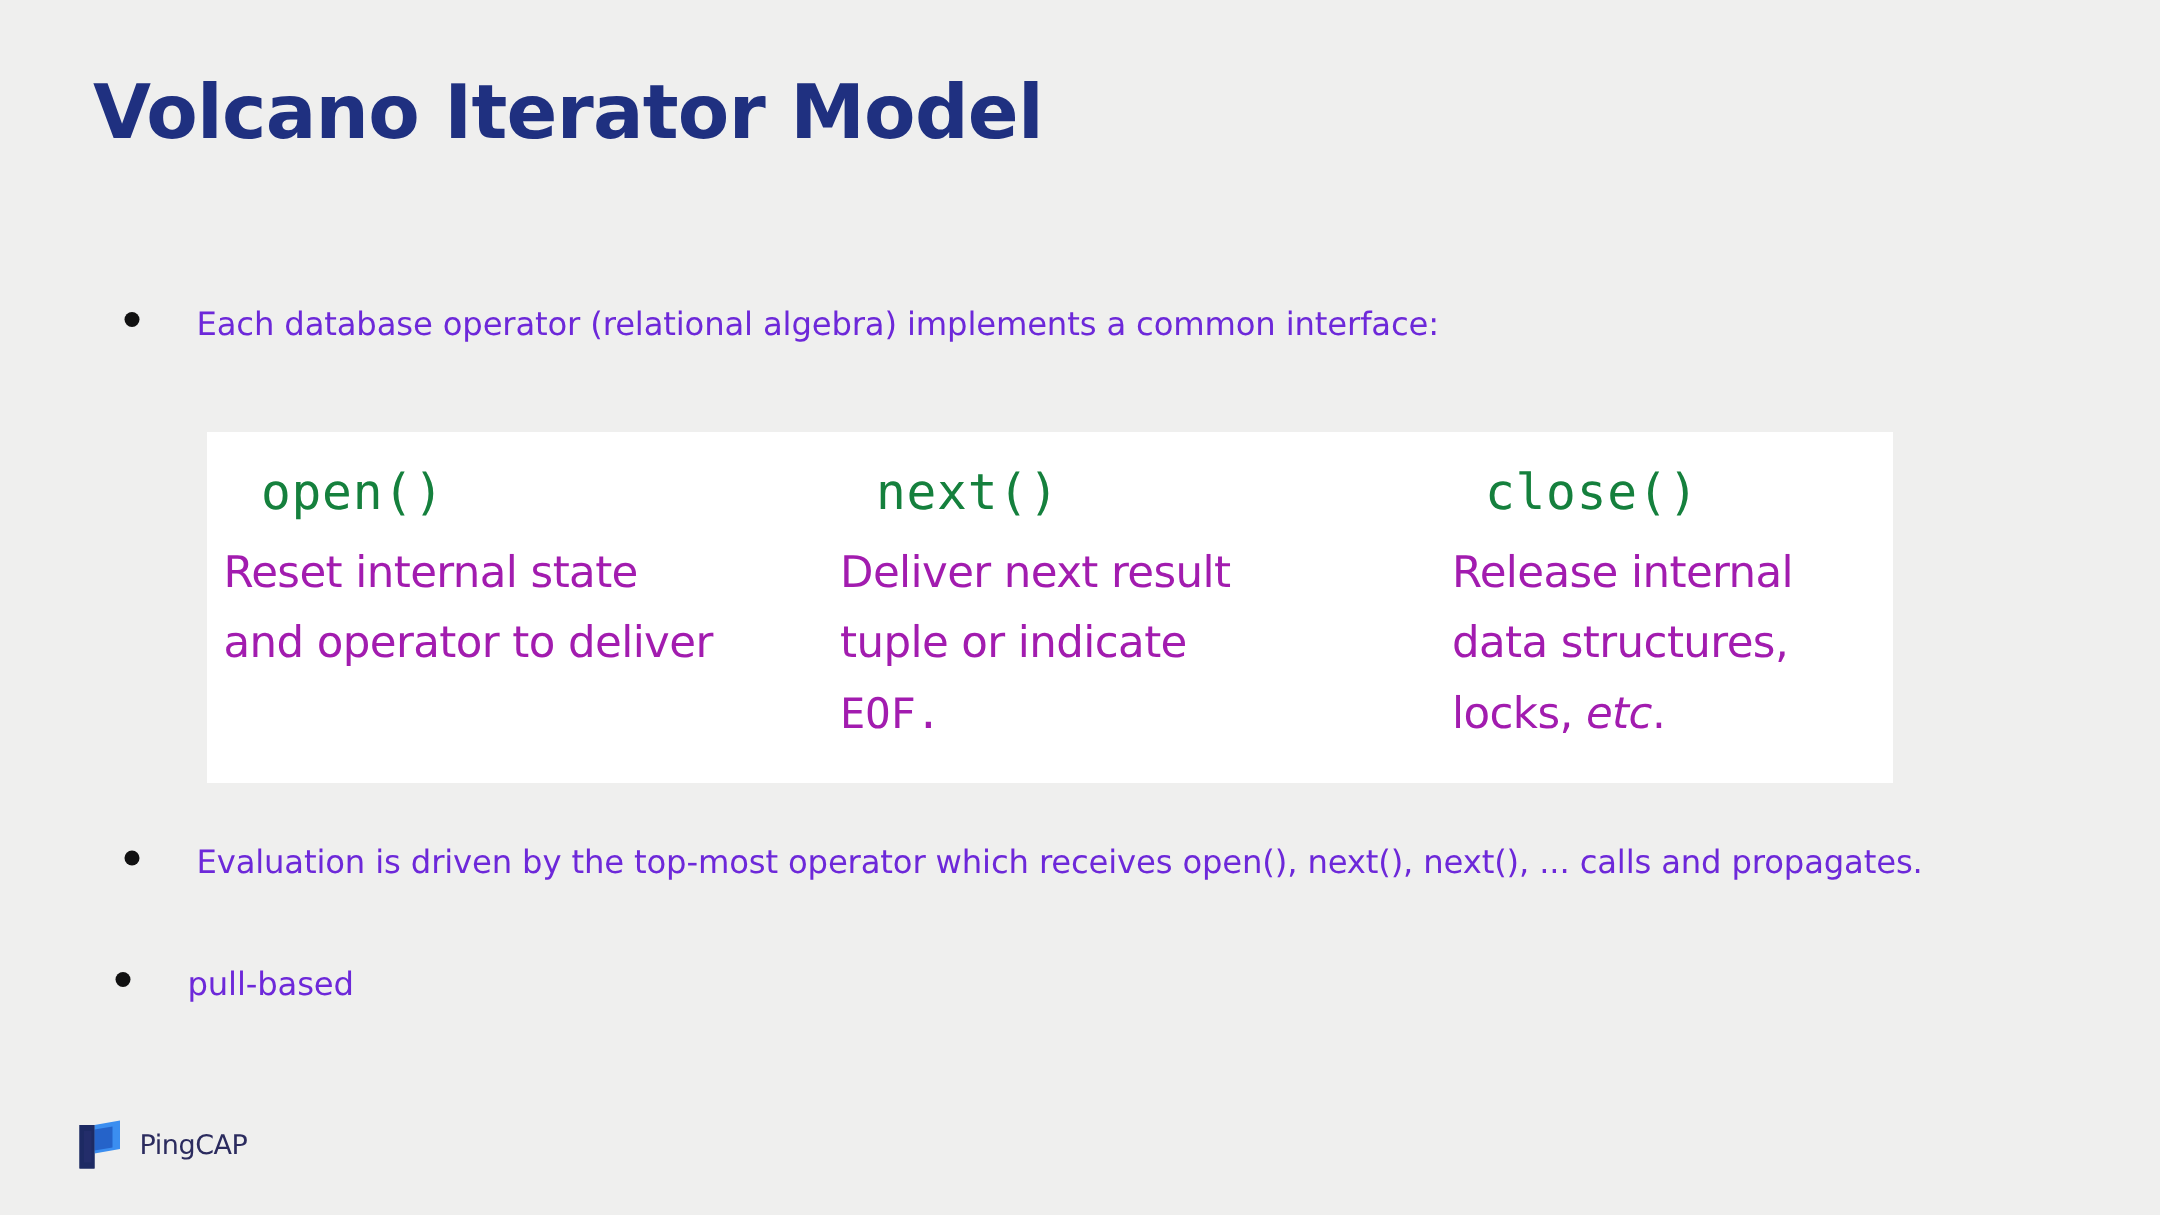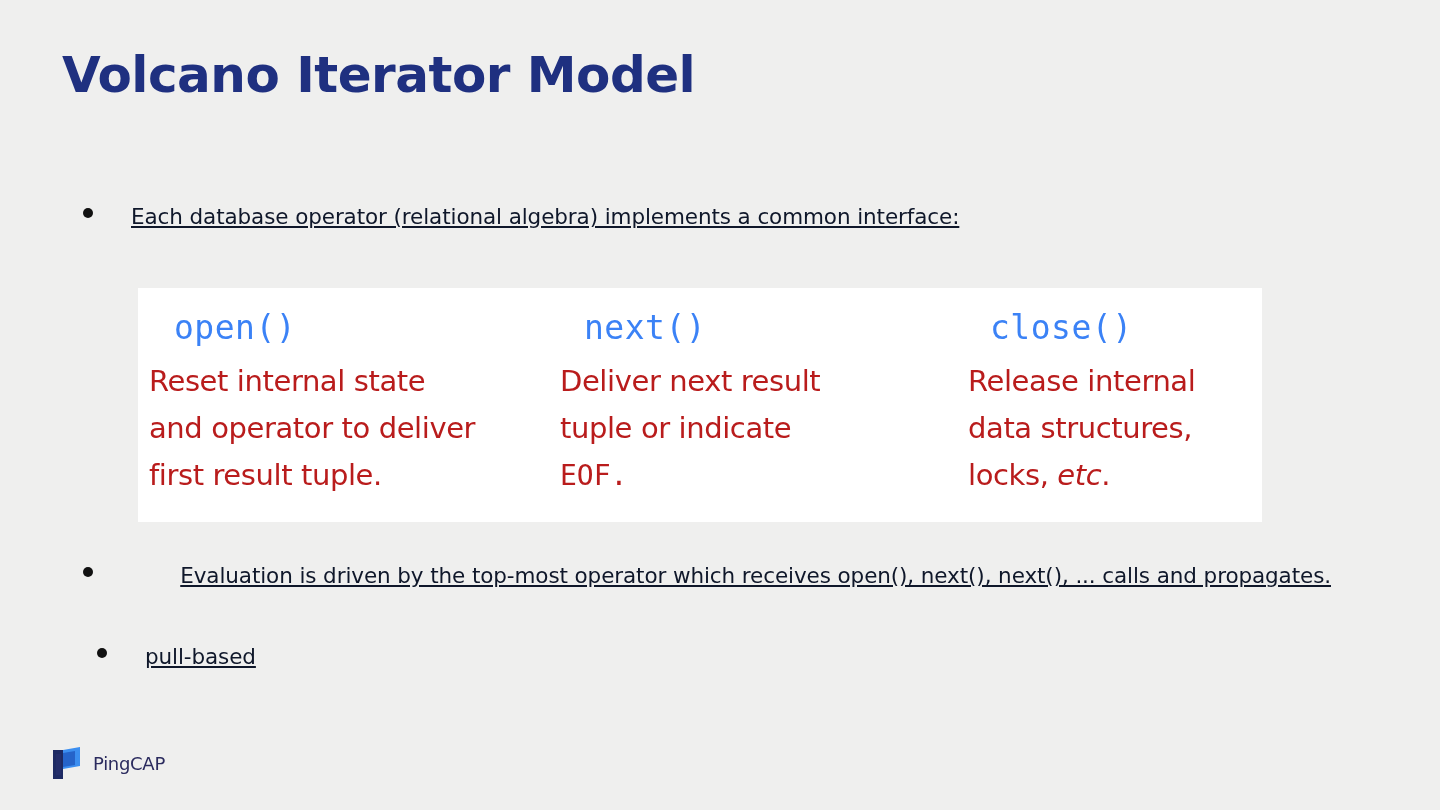--- a/index.html
+++ b/index.html
@@ -45,46 +45,44 @@
     height: 10px;
     border-radius: 50%;
     background: #111111;
     flex: 0 0 auto;
     margin-top: 11px;
   }
   .bullet-text {
     font-family: "DejaVu Sans", sans-serif;
     font-size: 21.5px;
     font-weight: 400;
-    color: #0f172a;
+    color: #6d28d9;
     line-height: 1.9;
     letter-spacing: -0.1px;
-    text-decoration: underline;
   }
   .bullet-gap {
     width: 38px;
     flex: 0 0 auto;
   }
 
   #bullet-intro {
     left: 83px;
     top: 197px;
   }
   #bullet-eval {
     left: 83px;
     top: 556px;
     width: 1300px;
   }
   #bullet-eval .bullet-text {
     width: 1200px;
     line-height: 1.9;
-    text-align: right;
   }
   #bullet-pull {
-    left: 97px;
+    left: 77px;
     top: 637px;
   }
 
   
   .api-panel {
     position: absolute;
     left: 138px;
     top: 288px;
     width: 1124px;
     height: 234px;
@@ -101,35 +99,35 @@
     top: 0;
   }
   .api-col-1 { left: 11px;  width: 395px; }
   .api-col-2 { left: 422px; width: 395px; }
   .api-col-3 { left: 830px; width: 290px; }
 
   .api-signature {
     font-family: "DejaVu Sans Mono", monospace;
     font-size: 33px;
     font-weight: 400;
-    color: #3b82f6;
+    color: #15803d;
     letter-spacing: 0.5px;
     margin-top: 19px;
     margin-bottom: 0;
     line-height: 1.3;
   }
   .api-col-1 .api-signature { padding-left: 25px; }
   .api-col-2 .api-signature { padding-left: 24px; }
   .api-col-3 .api-signature { padding-left: 22px; }
 
   .api-desc {
     font-family: "DejaVu Sans", sans-serif;
     font-size: 29px;
     font-weight: 400;
-    color: #b91c1c;
+    color: #a21caf;
     line-height: 1.63;
     margin-top: 8px;
     letter-spacing: -0.4px;
   }
   .mono-inline {
     font-family: "DejaVu Sans Mono", monospace;
     font-size: 28px;
     letter-spacing: 0;
   }
   .italic-inline {
@@ -174,21 +172,20 @@
   </div>
 
   <div class="api-panel">
     <div class="api-cols">
 
       <div class="api-col api-col-1">
         <div class="api-signature">open()</div>
         <div class="api-desc">
           <span>Reset internal state</span><br>
           <span>and operator to deliver</span><br>
-          <span>first result tuple.</span>
         </div>
       </div>
 
       <div class="api-col api-col-3">
         <div class="api-signature">close()</div>
         <div class="api-desc">
           <span>Release internal</span><br>
           <span>data structures,</span><br>
           <span>locks,&nbsp;</span><span class="italic-inline">etc</span><span>.</span>
         </div>

